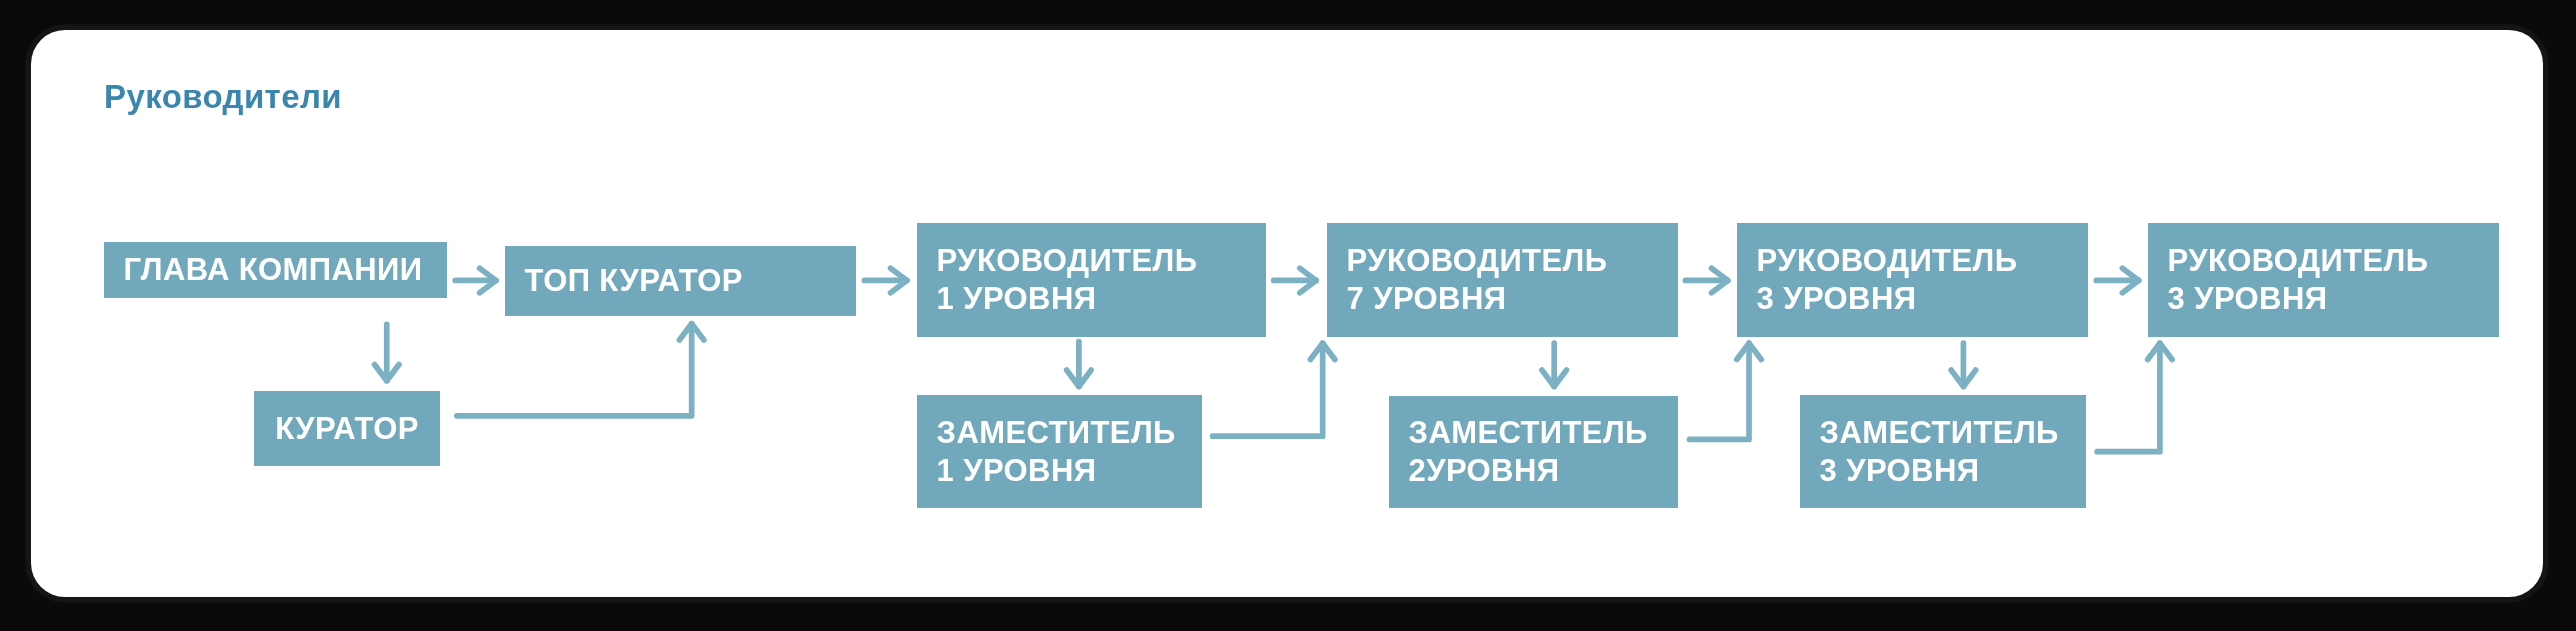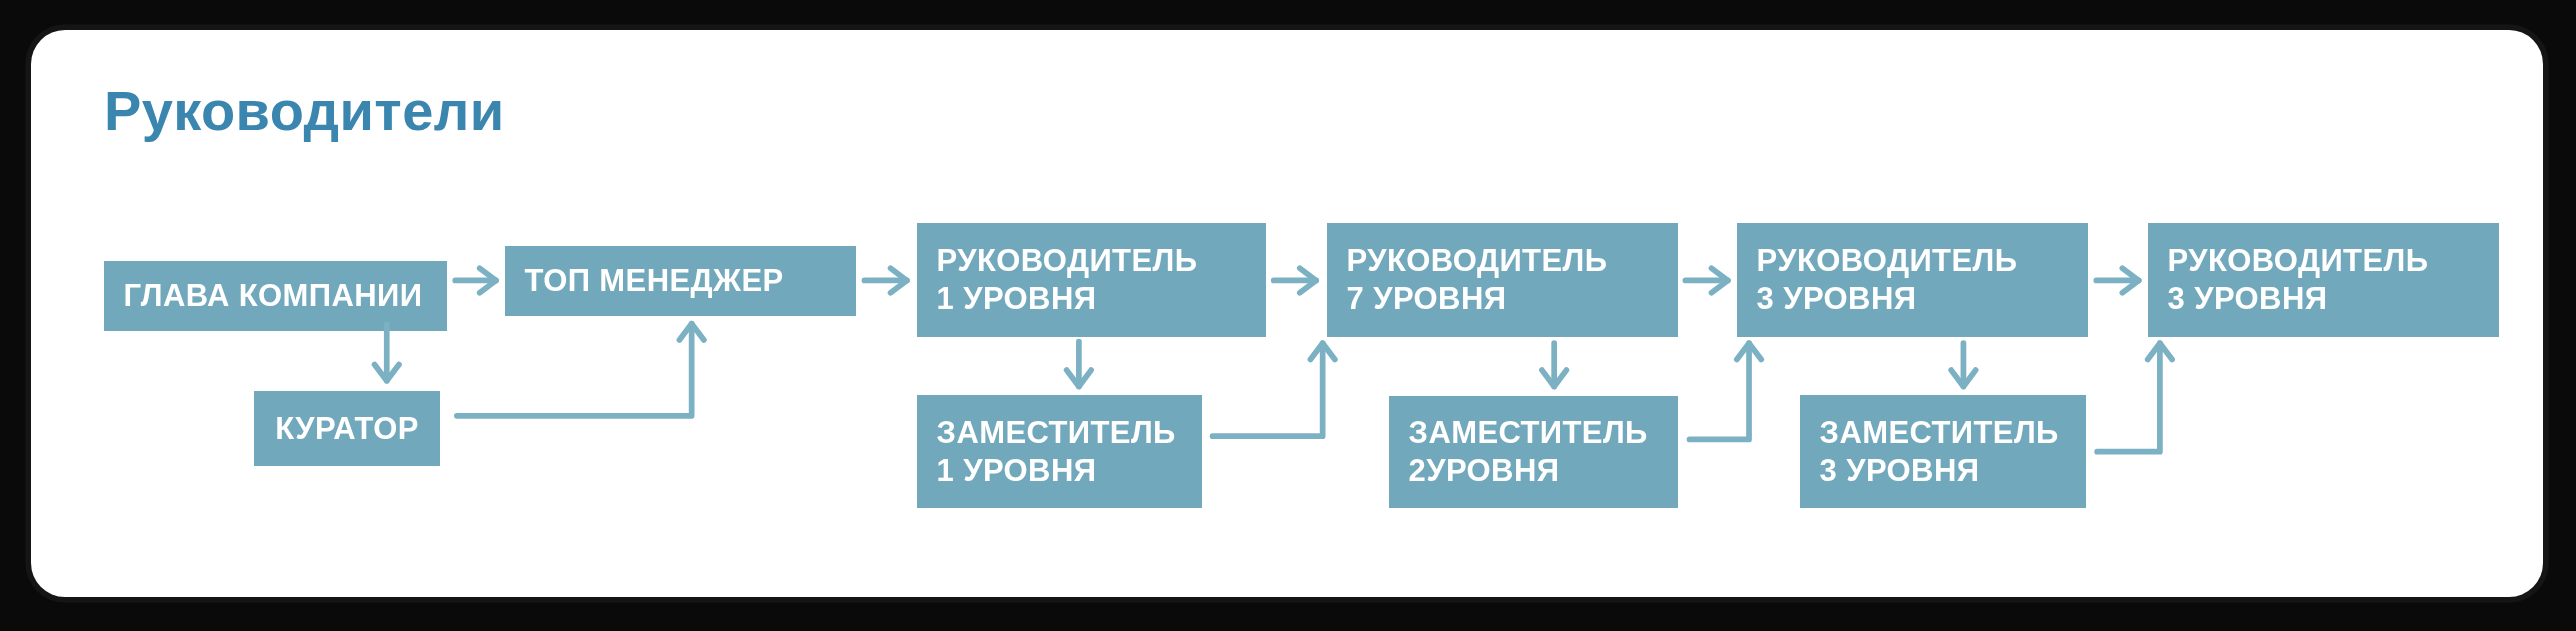--- a/index.html
+++ b/index.html
@@ -22,21 +22,21 @@
     position:absolute;
     left:31px;top:30px;
     width:2512px;height:567px;
     background:var(--card);
     border-radius:34px;
     box-shadow:0 0 0 5.7px #151515;
   }
   .page-title{
     position:absolute;
     left:104px;top:78px;
-    font-size:56px;
+    font-size:33px;
     font-weight:700;
     letter-spacing:0.4px;
     color:var(--accent);
   }
   .node{
     position:absolute;
     background:var(--box);
     color:var(--box_text);
     display:flex;
     flex-direction:column;
@@ -64,26 +64,26 @@
     stroke-linejoin:round;
   }
 </style>
 </head>
 <body>
 
 <div class="card"></div>
 
 <h1 class="page-title">Руководители</h1>
 
-<div class="node" style="left:104px;top:261px;width:343px;height:70px;">
+<div class="node" style="left:104px;top:242px;width:343px;height:56px;">
   <span>ГЛАВА КОМПАНИИ</span>
 </div>
 
 <div class="node" style="left:505px;top:246px;width:351px;height:70px;">
-  <span>ТОП МЕНЕДЖЕР</span>
+  <span>ТОП КУРАТОР</span>
 </div>
 
 <div class="node" style="left:917px;top:223px;width:349px;height:114px;">
   <span>РУКОВОДИТЕЛЬ</span>
   <span>1 УРОВНЯ</span>
 </div>
 
 <div class="node" style="left:1327px;top:223px;width:351px;height:114px;">
   <span>РУКОВОДИТЕЛЬ</span>
   <span>7 УРОВНЯ</span>

